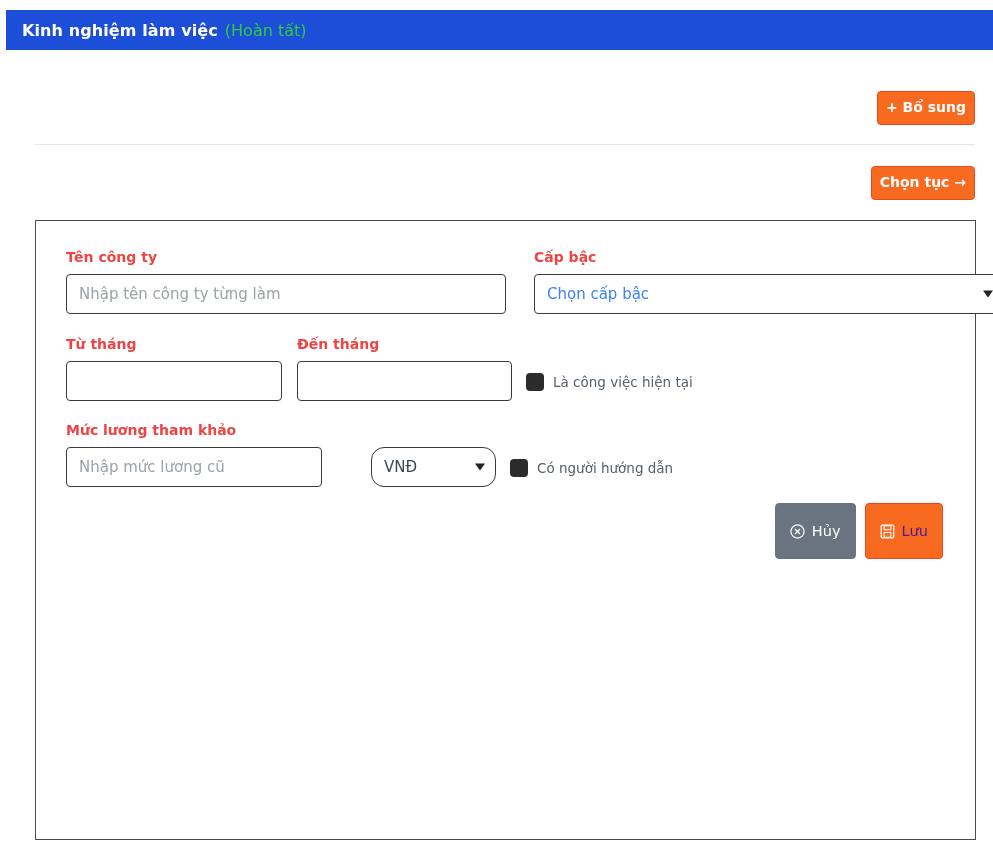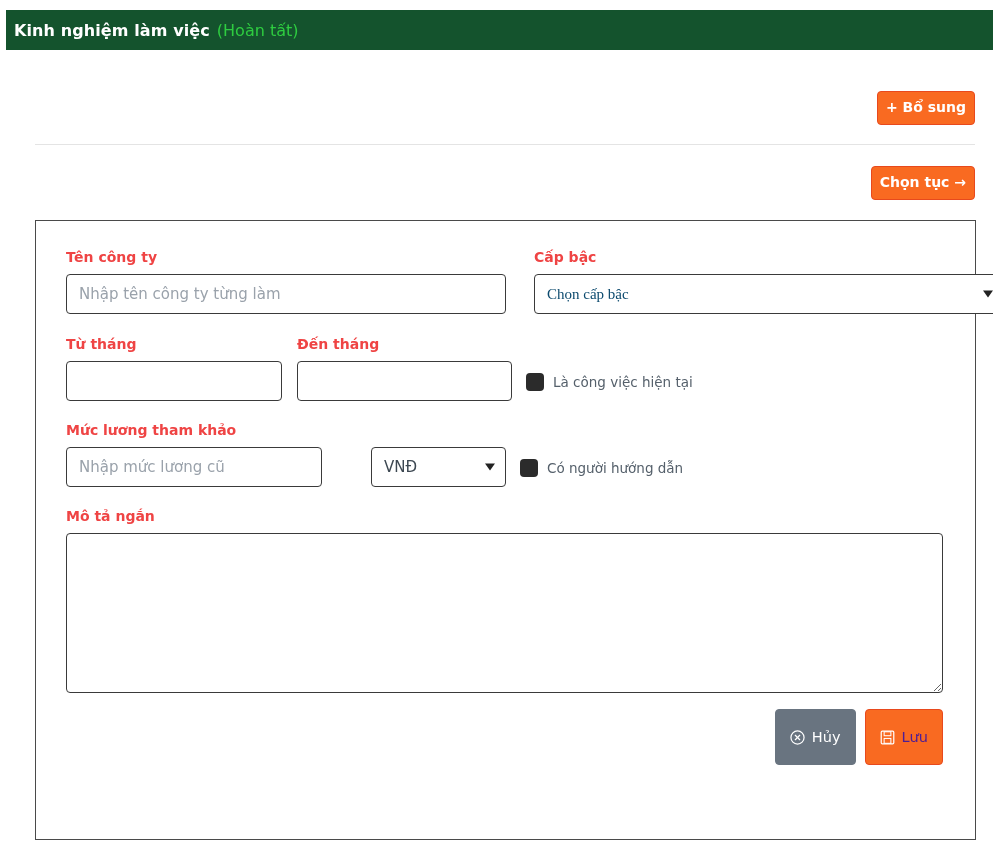--- a/index.html
+++ b/index.html
@@ -17,25 +17,25 @@
     overflow: hidden;
   }
 
   
   .section-header {
     position: absolute;
     left: 6px;
     top: 10px;
     width: 987px;
     height: 40px;
-    background: #14532d;
+    background: #1d4ed8;
     display: flex;
     align-items: center;
     box-sizing: border-box;
-    padding-left: 8px;
+    padding-left: 16px;
   }
   .section-header .title-main {
     color: #ffffff;
     font-size: 16px;
     font-weight: bold;
     letter-spacing: 0.1px;
   }
   .section-header .title-status {
     color: #2ecc40;
     font-size: 16px;
@@ -127,21 +127,21 @@
     border: 1px solid #3a3a3a;
     border-radius: 4px;
     height: 40px;
     display: flex;
     align-items: center;
     padding: 0 30px 0 12px;
     font-size: 15px;
     background: #fff;
     cursor: pointer;
   }
-  .select-box .sel-placeholder { color: #0c4a6e; font-family: Liberation Serif, serif; }
+  .select-box .sel-placeholder { color: #3b82f6; }
   .select-box .sel-value { color: #3d4852; }
   .caret {
     position: absolute;
     right: 11px;
     top: 50%;
     transform: translateY(-50%);
     width: 0; height: 0;
     border-left: 5.5px solid transparent;
     border-right: 5.5px solid transparent;
     border-top: 7px solid #222;
@@ -182,21 +182,21 @@
     font-size: 13.5px;
     color: #55606b;
     white-space: nowrap;
   }
 
   
   .row3 { margin-top: 21px; display: flex; align-items: flex-end; }
   .col-salary { width: 290px; }
   .col-salary .text-input { width: 256px; }
   .col-currency { margin-left: 15px; }
-  .col-currency .select-wrap, .col-currency .select-box { width: 135px; }
+  .col-currency .select-wrap, .col-currency .select-box { width: 125px; border-radius: 13px; }
 
   
   .row4 { margin-top: 21px; }
   .desc-area {
     box-sizing: border-box;
     width: 877px;
     height: 160px;
     border: 1px solid #3a3a3a;
     border-radius: 4px;
     font-size: 15px;
@@ -306,24 +306,20 @@
           </div>
           <span class="caret"></span>
         </div>
       </div>
       <div class="check-group">
         <span class="checkbox-sq"></span>
         <span class="check-label">Có người hướng dẫn</span>
       </div>
     </div>
 
-    <div class="row4">
-      <label class="form-label">Mô tả ngắn</label>
-      <textarea class="desc-area" placeholder="" style=""></textarea>
-    </div>
 
     <div class="card-actions">
       <button class="btn-cancel">
         <span class="ico">
           <svg width="15" height="15" viewBox="0 0 16 16" aria-hidden="true">
             <circle cx="8" cy="8" r="7" fill="none" stroke="#ffffff" stroke-width="1.3"></circle>
             <line x1="5.3" y1="5.3" x2="10.7" y2="10.7" stroke="#ffffff" stroke-width="1.3"></line>
             <line x1="10.7" y1="5.3" x2="5.3" y2="10.7" stroke="#ffffff" stroke-width="1.3"></line>
           </svg>
         </span>

